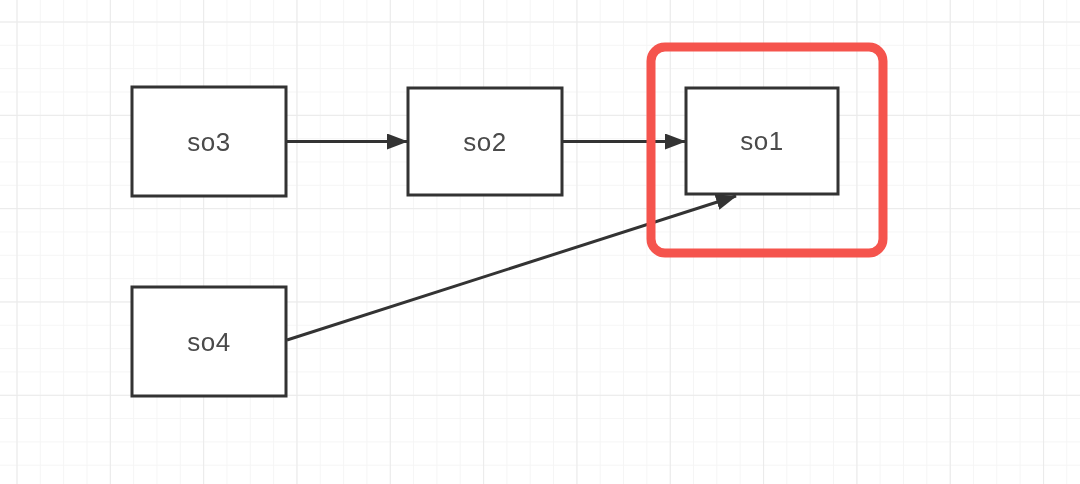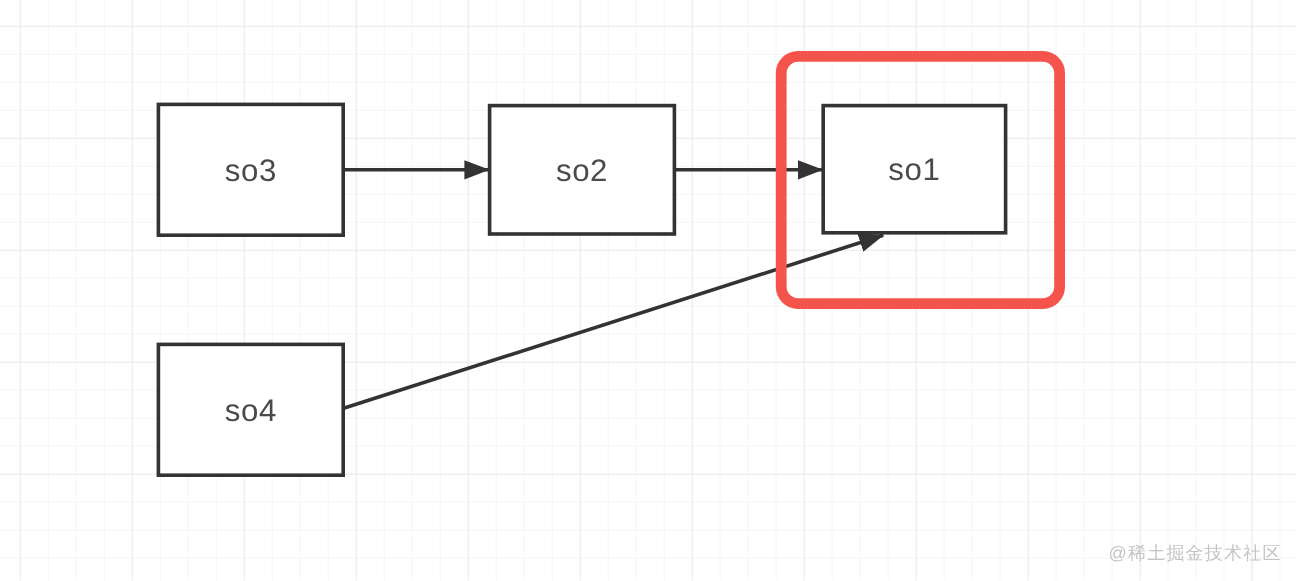--- a/index.html
+++ b/index.html
@@ -73,14 +73,13 @@
         </g>
         <g>
           <rect x="132" y="287" width="154" height="109" class="node-rect"></rect>
           <text x="209" y="341.5" text-anchor="middle" dominant-baseline="central" class="node-label">so4</text>
         </g>
       </g>
     <g id="annotation-layer">
         <rect x="651" y="47" width="232" height="206" rx="14" ry="14" class="highlight-rect" stroke-width="9"></rect>
       </g>
   </svg>
-  <div class="watermark">@稀土掘金技术社区</div>
 </div>
 
 </body></html>

